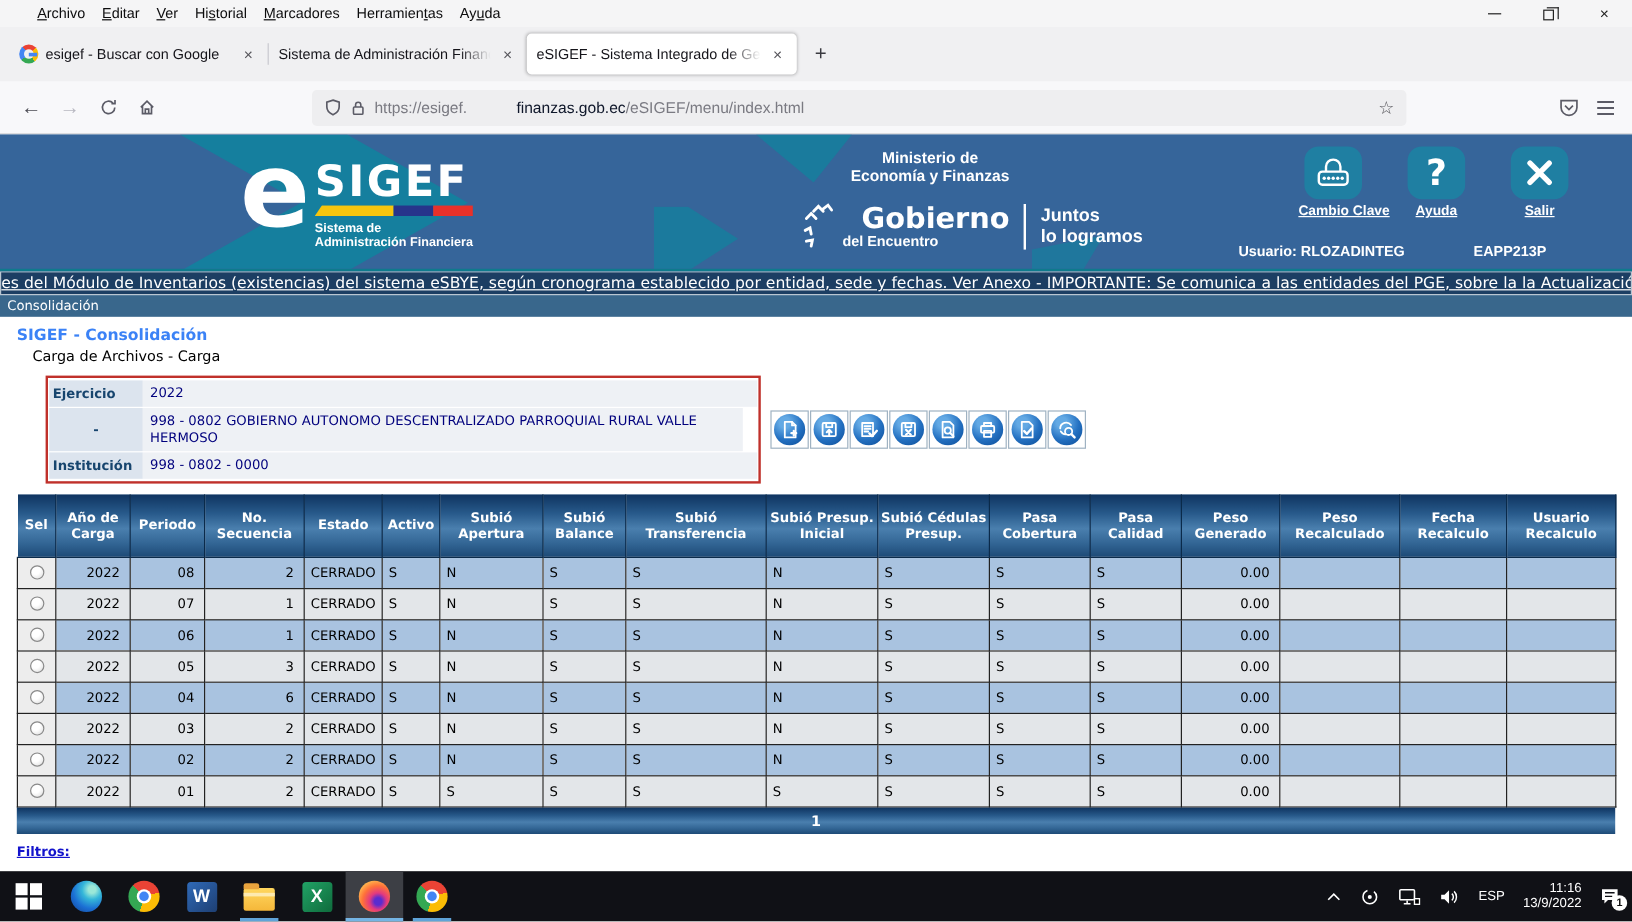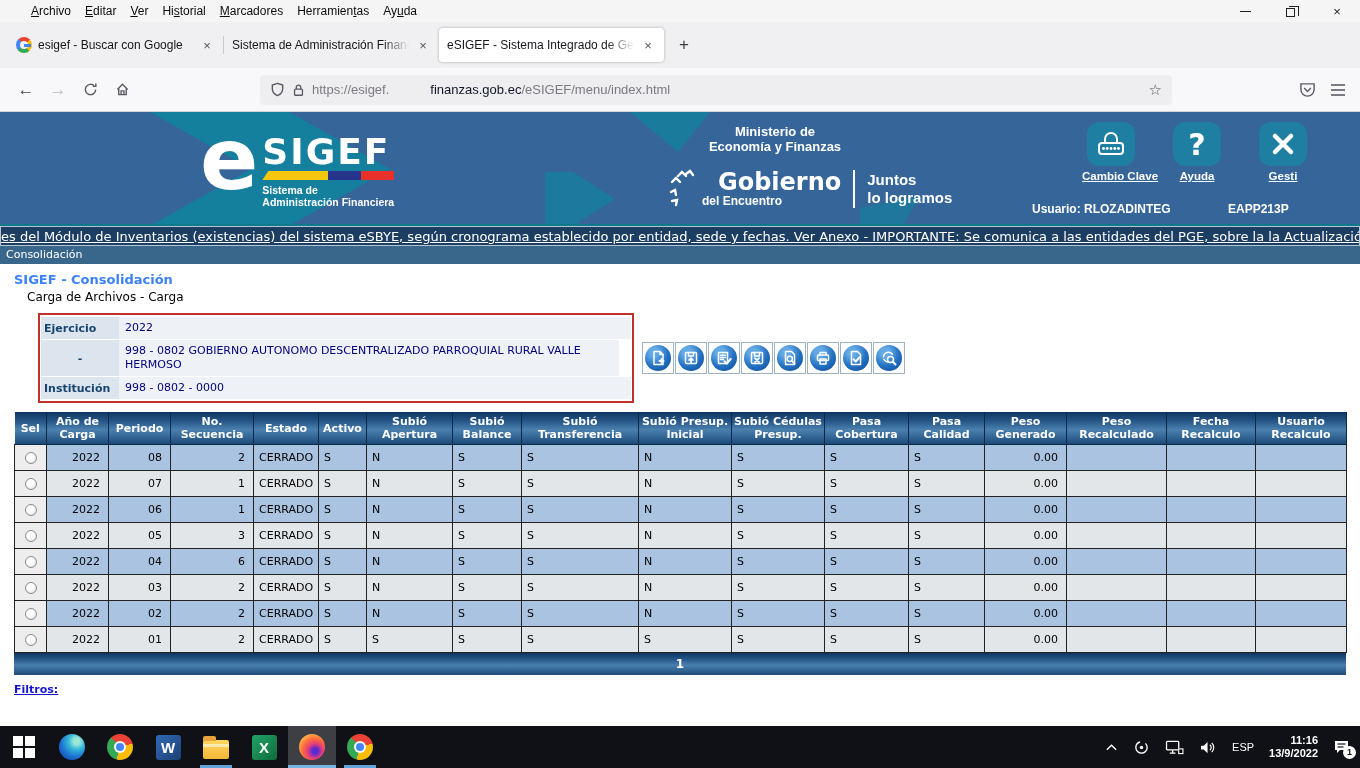--- a/index.html
+++ b/index.html
@@ -83,21 +83,21 @@
   .form-label { width:78px; background:#dce4ee; color:#17456e; font-size:11px; font-weight:bold; display:flex; align-items:center; padding:0 3px; }
   .form-row:nth-child(2) .form-label { justify-content:center; }
   .form-value { flex:1; background:#eef1f5; color:#00007d; font-size:11px; display:flex; align-items:center; padding:4px 6px; line-height:14px; }
   .form-row:nth-child(1) .form-value, .form-row:nth-child(3) .form-value { height:22px; }
   .toolbar { margin-left:8px; display:flex; gap:1px; }
   .tool-btn { width:32px; height:32px; background:#fff; border:1px solid #9fb2c2; display:flex; align-items:center; justify-content:center; }
   .tool-circle { width:26px; height:26px; border-radius:50%; background:radial-gradient(circle at 35% 28%,#63a9e4 0 18%,#2471c2 55%,#0a4a94 100%); display:flex; align-items:center; justify-content:center; }
   .tool-circle svg { stroke:#fff; fill:none; stroke-width:1.5; stroke-linecap:round; stroke-linejoin:round; }
 
   table.grid { margin-top:9px; border-collapse:collapse; table-layout:fixed; width:1332px; }
-  .grid th { background:linear-gradient(180deg,#0f3460 0%,#27598a 30%,#4a7fae 55%,#336695 78%,#1d4a77 100%); color:#fff; font-size:11px; font-weight:bold; padding:3px 2px; height:32px; border-right:1px solid #0a2a4a; border-bottom:1px solid #0a2a4a; }
+  .grid th { background:linear-gradient(180deg,#0f3460 0%,#27598a 30%,#4a7fae 55%,#336695 78%,#1d4a77 100%); color:#fff; font-size:11px; font-weight:bold; padding:3px 2px; height:52px; border-right:1px solid #0a2a4a; border-bottom:1px solid #0a2a4a; }
   .grid td { font-size:11px; color:#000; padding:3px 5px; height:26px; border:1px solid #222; overflow:hidden; white-space:nowrap; }
   .grid tr.r-blue td { background:#a9c3e0; }
   .grid tr.r-gray td { background:#e3e6e9; }
   .grid td.sel-cell { background:#ededed !important; text-align:center; padding:0; }
   .grid td.a-right { text-align:right; padding-right:8px; }
   input.row-radio { appearance:none; -webkit-appearance:none; width:12px; height:12px; border-radius:50%; border:1px solid #8a8a8a; background:radial-gradient(circle at 35% 30%,#fff 0 40%,#d9d9d9 100%); vertical-align:middle; }
   .pager { width:1332px; height:22px; background:linear-gradient(180deg,#0f3460 0%,#27598a 30%,#4a7fae 55%,#336695 78%,#1d4a77 100%); color:#fff; font-size:12px; font-weight:bold; text-align:center; line-height:22px; }
   .filtros { display:inline-block; margin-top:8px; font-size:11px; font-weight:bold; color:#1414cc; text-decoration:underline; }
 
   
@@ -116,21 +116,21 @@
   .ic-word,.ic-excel { width:25px; height:25px; border-radius:3px; color:#fff; font-weight:bold; font-size:15px; display:flex; align-items:center; justify-content:center; }
   .ic-word { background:linear-gradient(135deg,#2f6ab8,#1e3f73); }
   .ic-excel { background:linear-gradient(135deg,#21a366,#0f6b3c); }
   .ic-file-explorer { width:26px; height:19px; background:linear-gradient(180deg,#ffd75e,#f5b73a); border-radius:2px; position:relative; margin-top:4px; }
   .ic-file-explorer:before { content:""; position:absolute; top:-4px; left:0; width:13px; height:5px; background:#e8a33d; border-radius:2px 2px 0 0; }
   .ic-file-explorer:after { content:""; position:absolute; top:4px; left:0; right:0; height:3px; background:#fdeBB4; background:#fdeab0; }
   .ic-firefox { width:26px; height:26px; border-radius:50%; background:radial-gradient(circle at 62% 66%,#5a2ccf 0 13%,#e3397f 30%,#ff7139 55%,#ffbd4f 80%,#ffe575 100%); }
   .tray { margin-left:auto; display:flex; align-items:center; gap:15px; padding-right:10px; color:#fff; }
   .tray svg { display:block; }
   .tray-text { font-size:11px; }
-  .clock { text-align:right; font-size:11px; line-height:13px;font-weight:bold; }
+  .clock { text-align:right; font-size:11px; line-height:13px; }
   .notif { position:relative; }
   .notif-badge { position:absolute; right:-6px; bottom:-4px; width:13px; height:13px; background:#fff; color:#111; border-radius:50%; font-size:9px; font-weight:bold; text-align:center; line-height:13px; }
 </style>
 </head>
 <body>
 
 <div class="menubar">
   <span id="menu-items"><span class="menu-item"><u>A</u>rchivo</span><span class="menu-item"><u>E</u>ditar</span><span class="menu-item"><u>V</u>er</span><span class="menu-item">Hi<u>s</u>torial</span><span class="menu-item"><u>M</u>arcadores</span><span class="menu-item">Herramien<u>t</u>as</span><span class="menu-item">Ay<u>u</u>da</span></span>
   <span class="win-controls">
     <span class="win-btn">
@@ -267,21 +267,21 @@
       <span class="hdr-label">Ayuda</span>
     </div>
     <div class="hdr-link">
       <div class="hdr-ic">
         <svg width="30" height="30" viewBox="0 0 30 30">
             <g stroke="#fff" stroke-width="4.5" stroke-linecap="round">
               <path d="M7 7l16 16M23 7L7 23"></path>
             </g>
           </svg>
       </div>
-      <span class="hdr-label">Gesti</span>
+      <span class="hdr-label">Salir</span>
     </div>
   </div>
 
   <div class="hdr-user" style="top:90px; left:1032px;">Usuario: RLOZADINTEG</div>
   <div class="hdr-term" style="top:90px; left:1228px;">EAPP213P</div>
 </div>
 
 <div class="ticker">
   <a>es del Módulo de Inventarios (existencias) del sistema eSBYE, según cronograma establecido por entidad, sede y fechas. Ver Anexo - IMPORTANTE: Se comunica a las entidades del PGE, sobre la la Actualización</a>
 </div>

